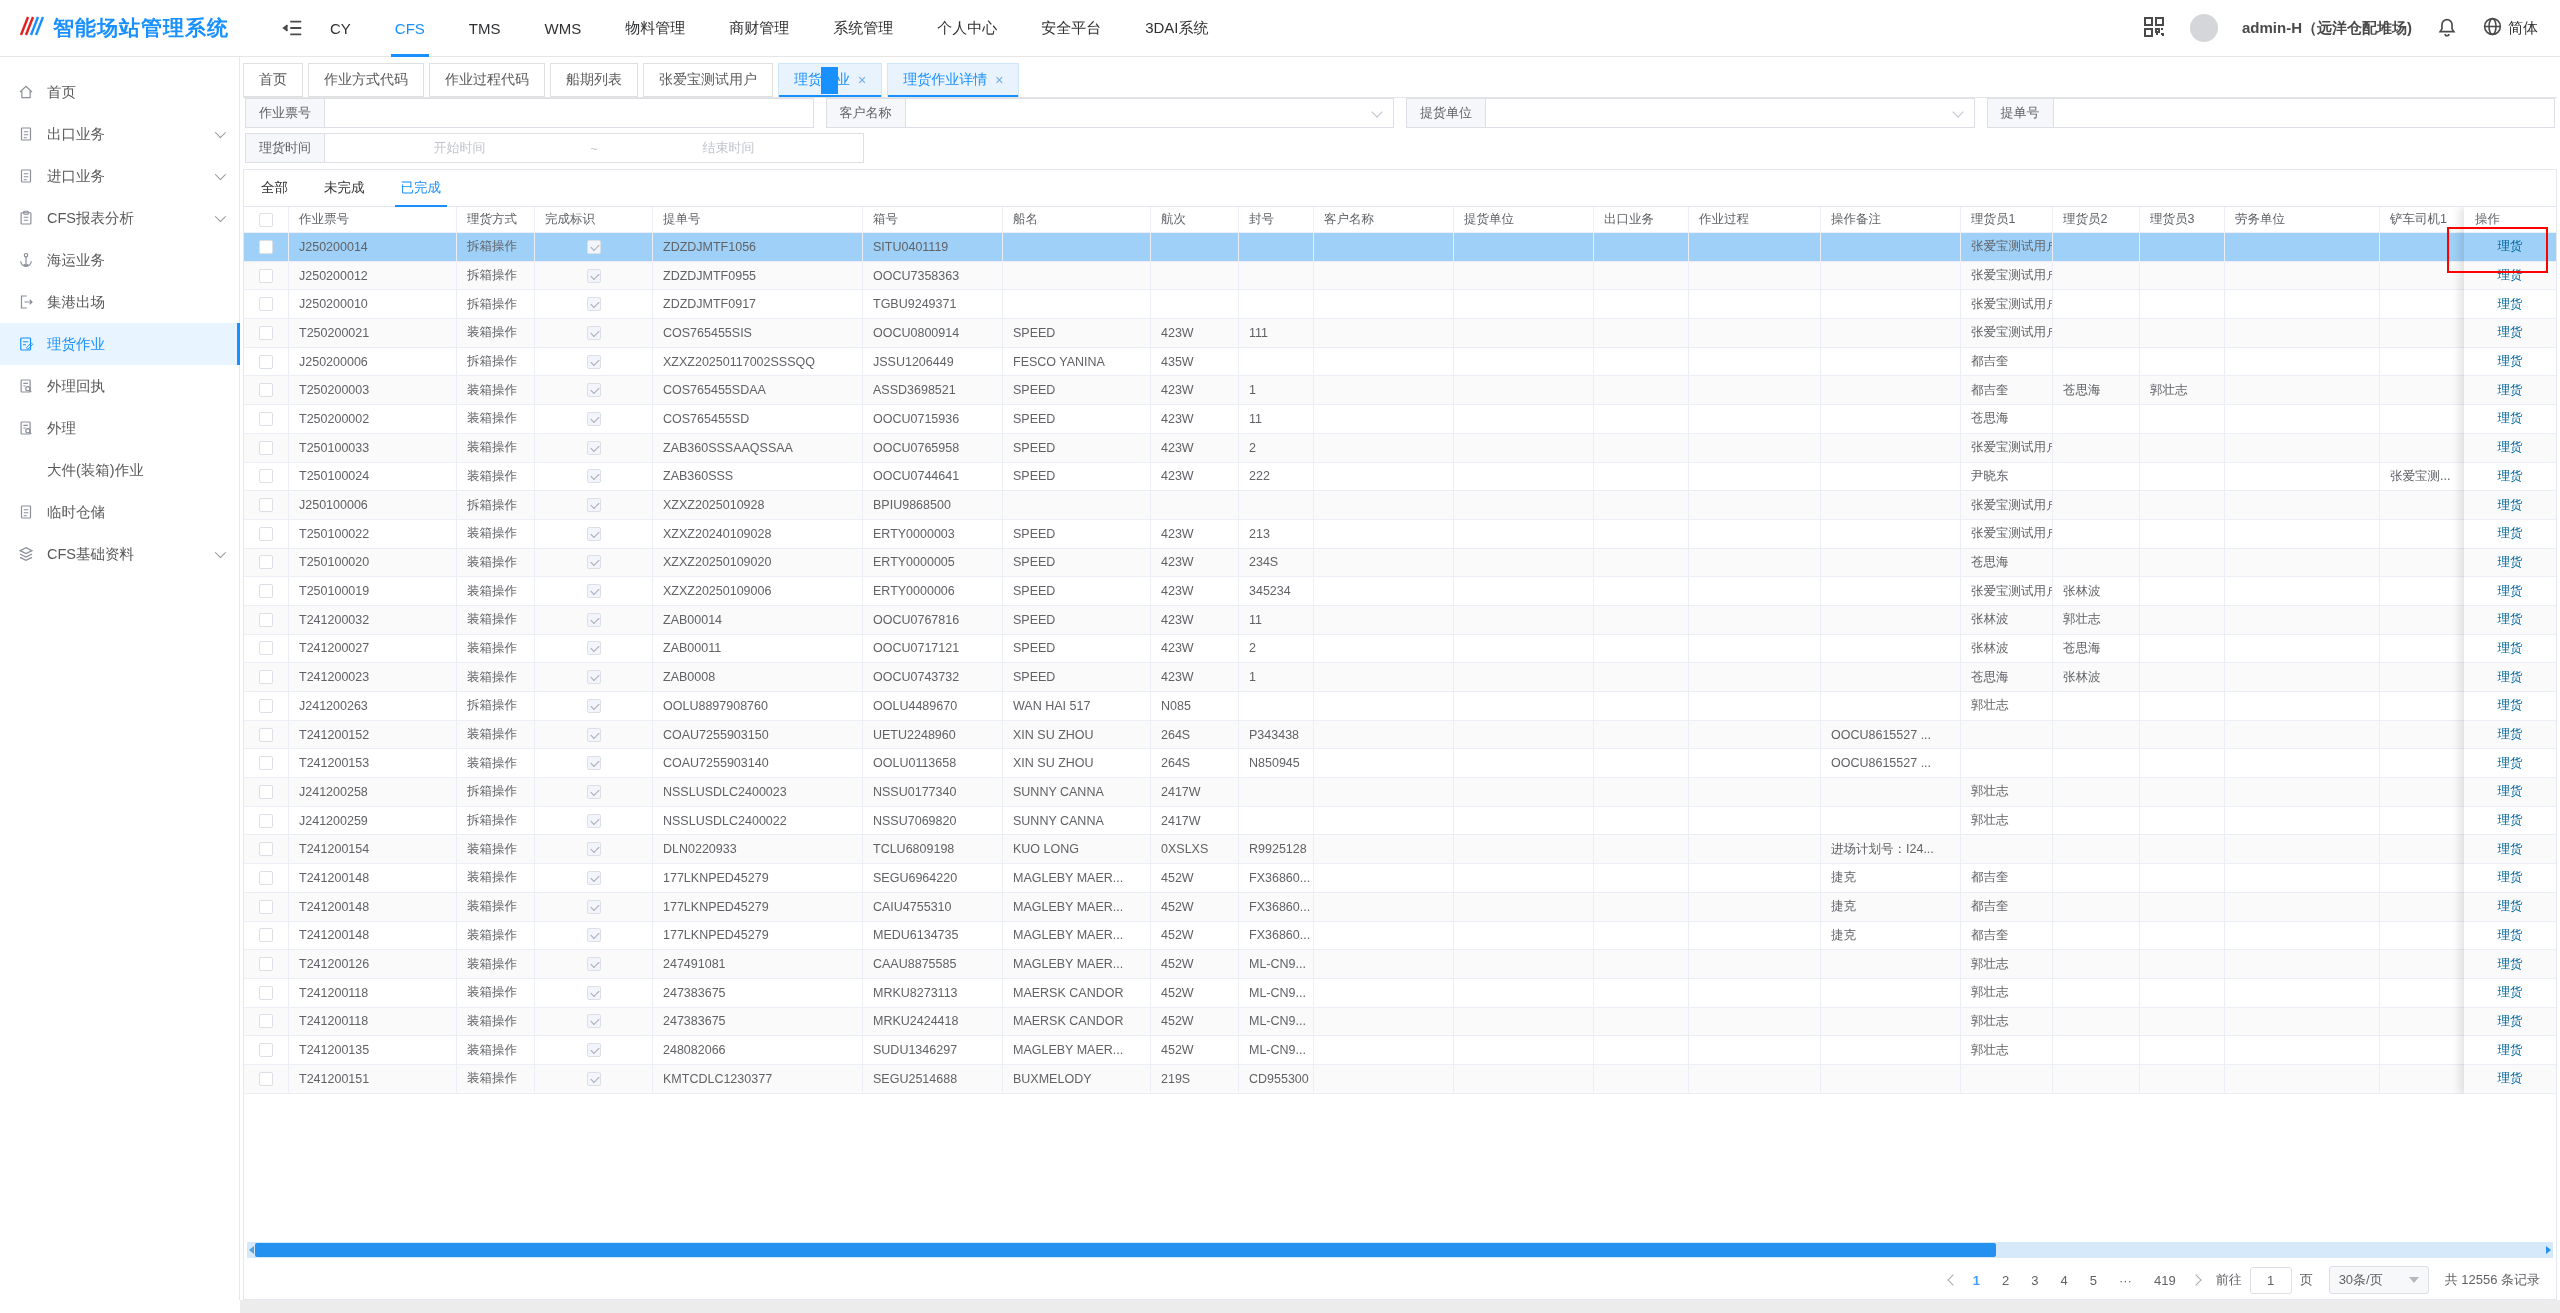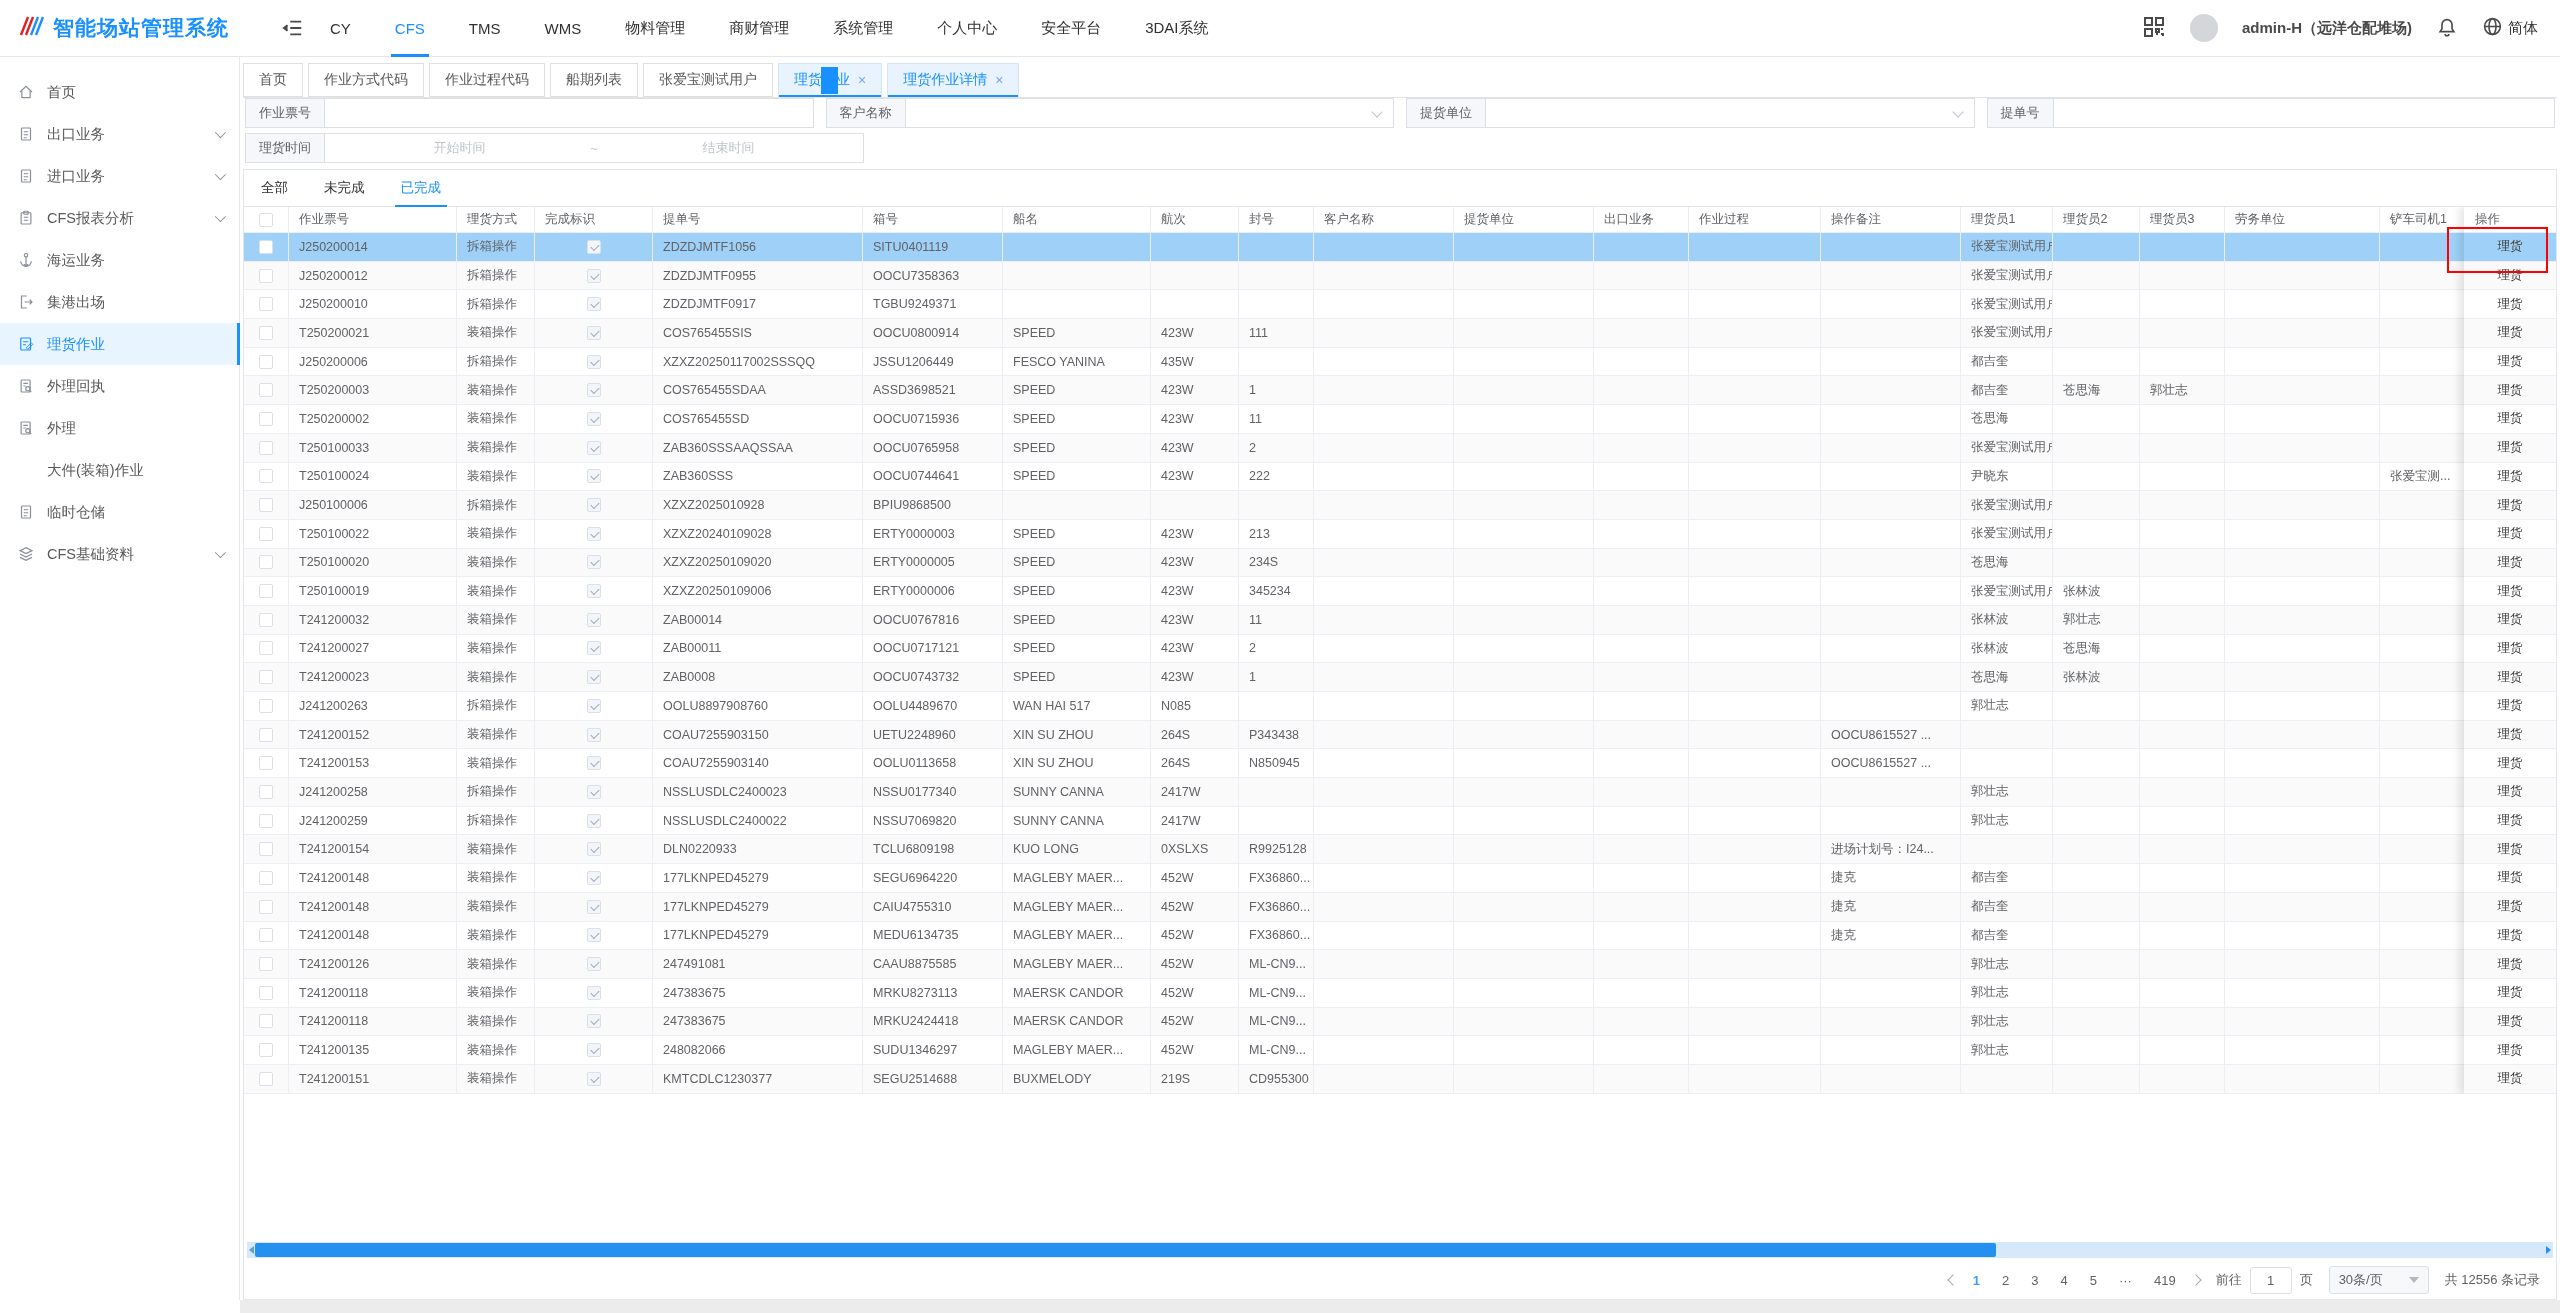--- a/index.html
+++ b/index.html
@@ -89,21 +89,21 @@
   .cbox.checked::after { content:''; position:absolute; left:3px; top:3px; width:7px; height:4px;
                          border-left:1.5px solid #a3a6ad; border-bottom:1.5px solid #a3a6ad; transform:rotate(-45deg); }
 
   .opcol { position:absolute; top:0; right:0; width:92px; z-index:5;
            box-shadow:-5px 0 8px rgba(0,0,0,0.10); }
   .opcell { height:28.7px; background:#fff; border-bottom:1px solid #ebeef5; display:flex;
             align-items:center; justify-content:center; font-size:12.5px; color:#606266; }
   .opcell.head { height:26px; justify-content:flex-start; padding-left:11px; }
   .opcell.even { background:#fafafa; }
   .opcell.selected { background:#9fd1f8; }
-  .opcell .oplink { color:#404040; cursor:pointer; text-decoration:none; }
+  .opcell .oplink { color:#0369a1; cursor:pointer; text-decoration:none; }
   .redbox { position:absolute; right:8px; top:20px; width:101px; height:46px;
             border:2px solid #fe0000; z-index:9; pointer-events:none; }
 
   .tspacer { flex:1; }
 
   .hscroll { height:16px; margin:0 3px 3px; background:#d5e9fb; position:relative; flex:none; }
   .hthumb { position:absolute; left:8px; top:1px; height:14px; width:75.5%; background:#2490ef; border-radius:2px; cursor:pointer; }
   .harrow { position:absolute; top:4px; width:0; height:0; border-top:4px solid transparent; border-bottom:4px solid transparent; }
   .harrow.left { left:2px; border-right:5px solid #5a9fdc; }
   .harrow.right { right:2px; border-left:5px solid #2490ef; }

